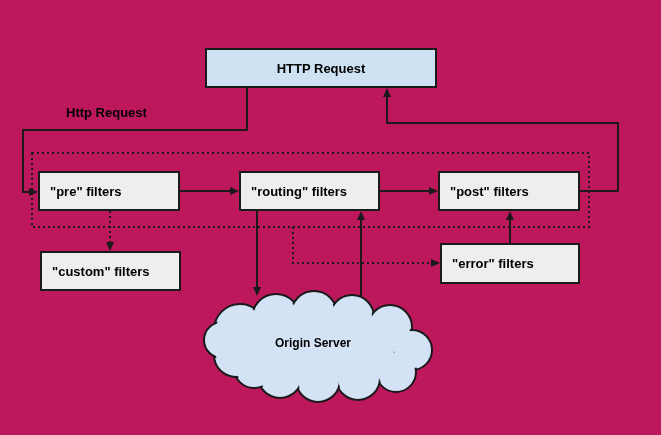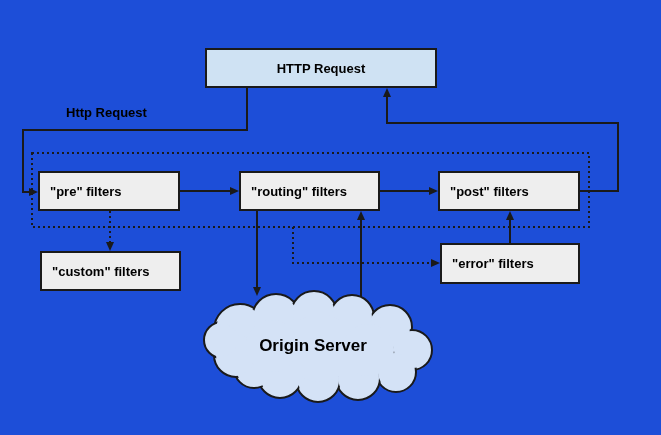--- a/index.html
+++ b/index.html
@@ -1,35 +1,35 @@
 <!DOCTYPE html>
 <html><head>
 <meta charset="utf-8">
 <style>
   html,body { margin:0; padding:0; background:#ffffff; }
   #canvas {
-    position:relative; width:661px; height:435px; background:#1d4ed8;
+    position:relative; width:661px; height:435px; background:#be185d;
     font-family:"Liberation Sans", sans-serif; overflow:hidden;
   }
   #lines { position:absolute; left:0; top:0; width:661px; height:435px; z-index:1; }
   .box {
     position:absolute; box-sizing:border-box; z-index:2;
     border:2px solid #1a1a1a; color:#000;
     font-weight:bold; font-size:13px;
     display:flex; align-items:center;
   }
   .box.blue  { background:#cfe2f3; justify-content:center; }
   .box.gray  { background:#eeeeee; padding-left:10px; justify-content:flex-start; }
   .flow-label {
     position:absolute; z-index:2; color:#000;
     font-weight:bold; font-size:13px; white-space:nowrap;
   }
   .cloud-label {
     position:absolute; z-index:3; color:#000;
-    font-weight:bold; font-size:17px; text-align:center;
+    font-weight:bold; font-size:12px; text-align:center;
   }
 </style>
 </head>
 <body>
 
 <div id="canvas">
 
   <svg id="lines" viewBox="0 0 661 435" xmlns="http://www.w3.org/2000/svg">
     <defs>
       <marker id="arr" markerWidth="10" markerHeight="10" refX="0" refY="4" orient="auto" markerUnits="userSpaceOnUse">

